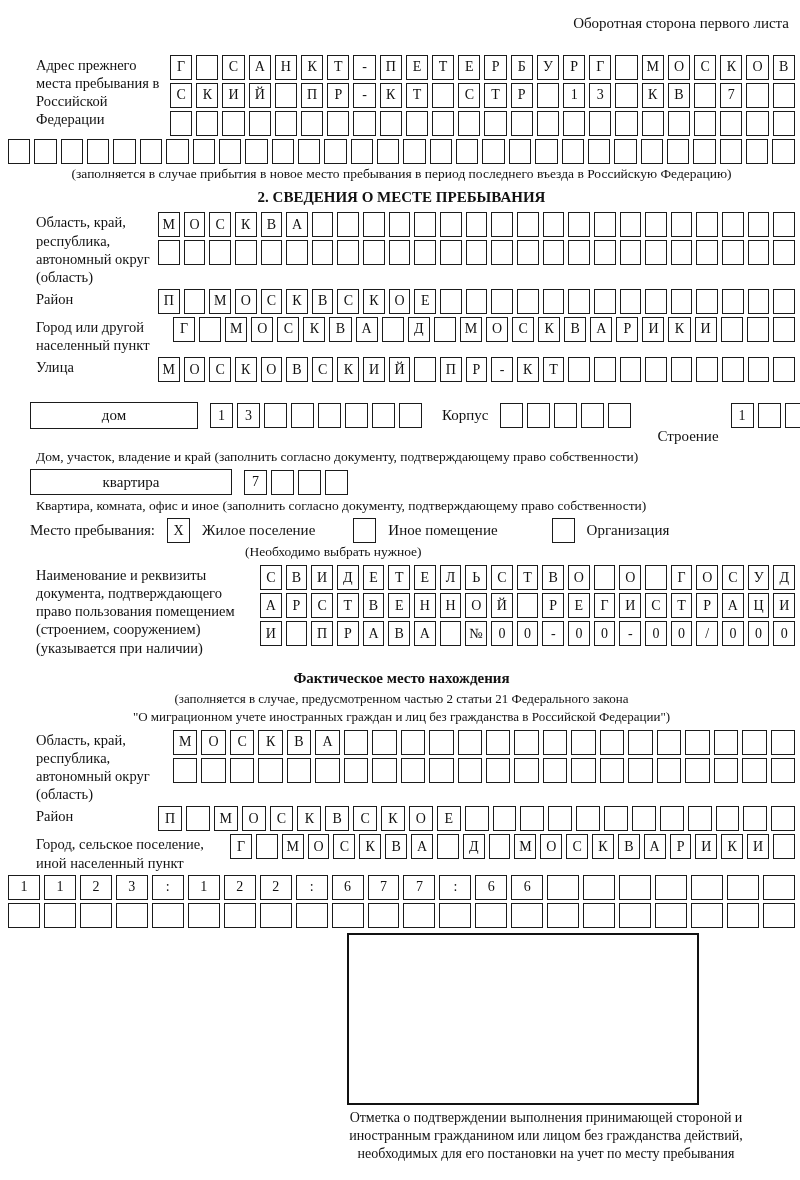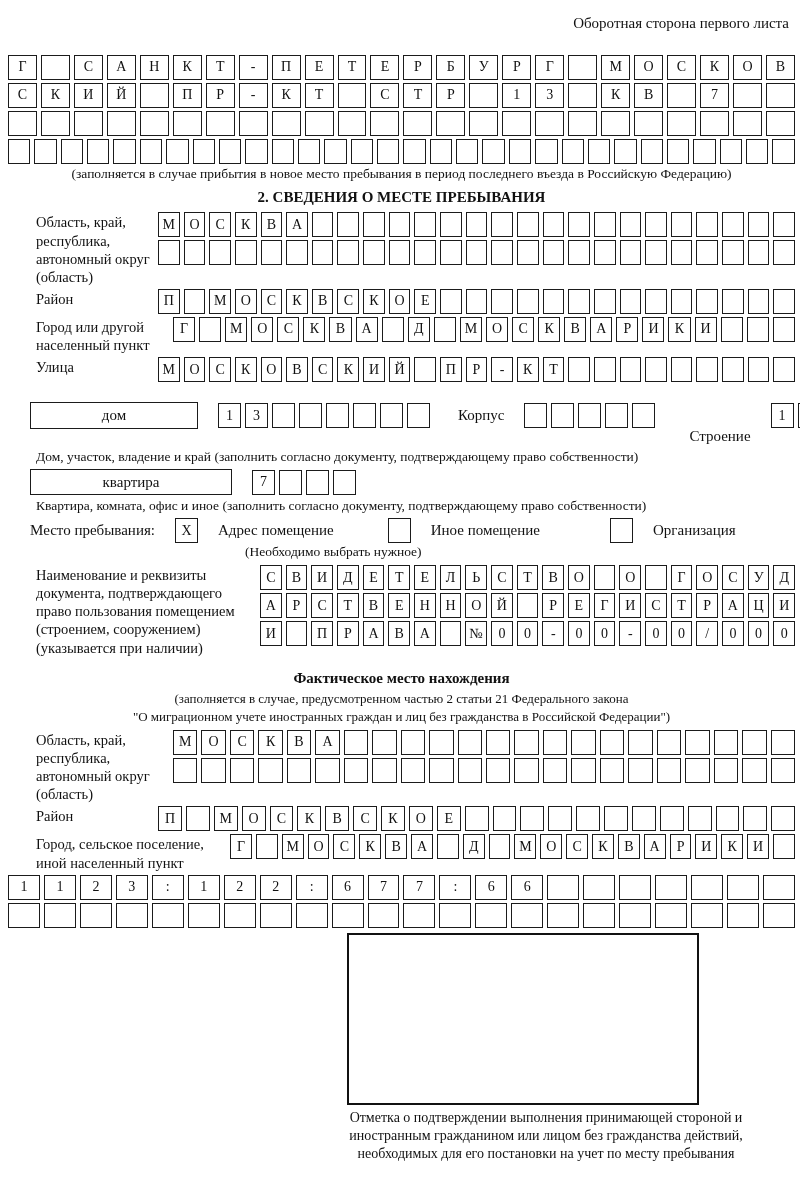--- a/index.html
+++ b/index.html
@@ -24,36 +24,37 @@
   .fixedrow .cell{flex:0 0 21px;}
   .inlinerow{display:inline-flex;}
   .typebox{
     box-sizing:border-box;border:1.8px solid #1b1b1b;height:26.6px;
     display:flex;align-items:center;justify-content:center;font-size:15px;flex:0 0 auto;
   }
   .note{font-size:13.5px;margin:2px 0 3px;}
   .note.center{text-align:center;}
   .note.indent{padding-left:28px;}
   .sect-title{text-align:center;font-weight:bold;font-size:15px;margin:5px 0 6px;}
-  .gaprow{margin-left:22px;display:flex;align-items:center;gap:20px;}
+  .gaprow{margin-left:22px;display:flex;align-items:center;gap:12px;}
   .ilabel{font-size:15px;white-space:nowrap;}
   .sp14{width:14px;flex:0 0 14px;}
   .sp30{width:30px;flex:0 0 30px;}
   .hint{font-size:13.5px;padding-left:237px;margin:1px 0 4px;}
   .center-note{text-align:center;font-size:13px;margin:1px 0;}
   .stamp-wrap{margin:5px 44px 0 auto;width:410px;}
   .stamp-box{width:352px;height:172px;border:2px solid #111;margin-left:6px;box-sizing:border-box;background:#fff;}
   .stamp-caption{margin-top:4px;text-align:center;font-size:14px;line-height:1.3;}
 </style>
 </head>
 <body>
 
 <div class="corner">Оборотная сторона первого листа</div>
 
 <div class="frow">
+  <div class="flabel lw162">Адрес прежнего места пребывания в Российской Федерации</div>
   <div class="cellcol">
     <div class="cellrow">
         <span class="cell">Г</span>
         <span class="cell"></span>
         <span class="cell">С</span>
         <span class="cell">А</span>
         <span class="cell">Н</span>
         <span class="cell">К</span>
         <span class="cell">Т</span>
         <span class="cell">-</span>
@@ -361,21 +362,21 @@
       <span class="cell"></span>
     </div>
 </div>
 <div class="note indent">Квартира, комната, офис и иное (заполнить согласно документу, подтверждающему право собственности)</div>
 
 <div class="gaprow" style="margin-bottom:1px;">
   <span class="ilabel">Место пребывания:</span>
   <div class="cellrow fixedrow inlinerow">
       <span class="cell">X</span>
     </div>
-  <span class="ilabel">Адрес помещение</span>
+  <span class="ilabel">Жилое поселение</span>
   <span class="sp14"></span>
   <div class="cellrow fixedrow inlinerow">
       <span class="cell"></span>
     </div>
   <span class="ilabel">Иное помещение</span>
   <span class="sp30"></span>
   <div class="cellrow fixedrow inlinerow">
       <span class="cell"></span>
     </div>
   <span class="ilabel">Организация</span>

